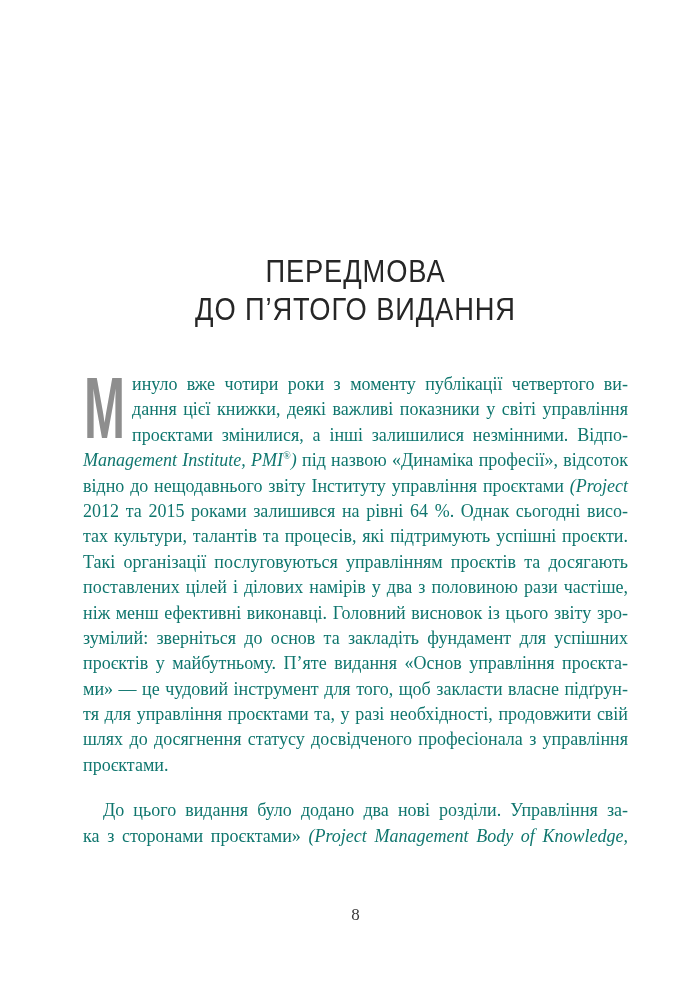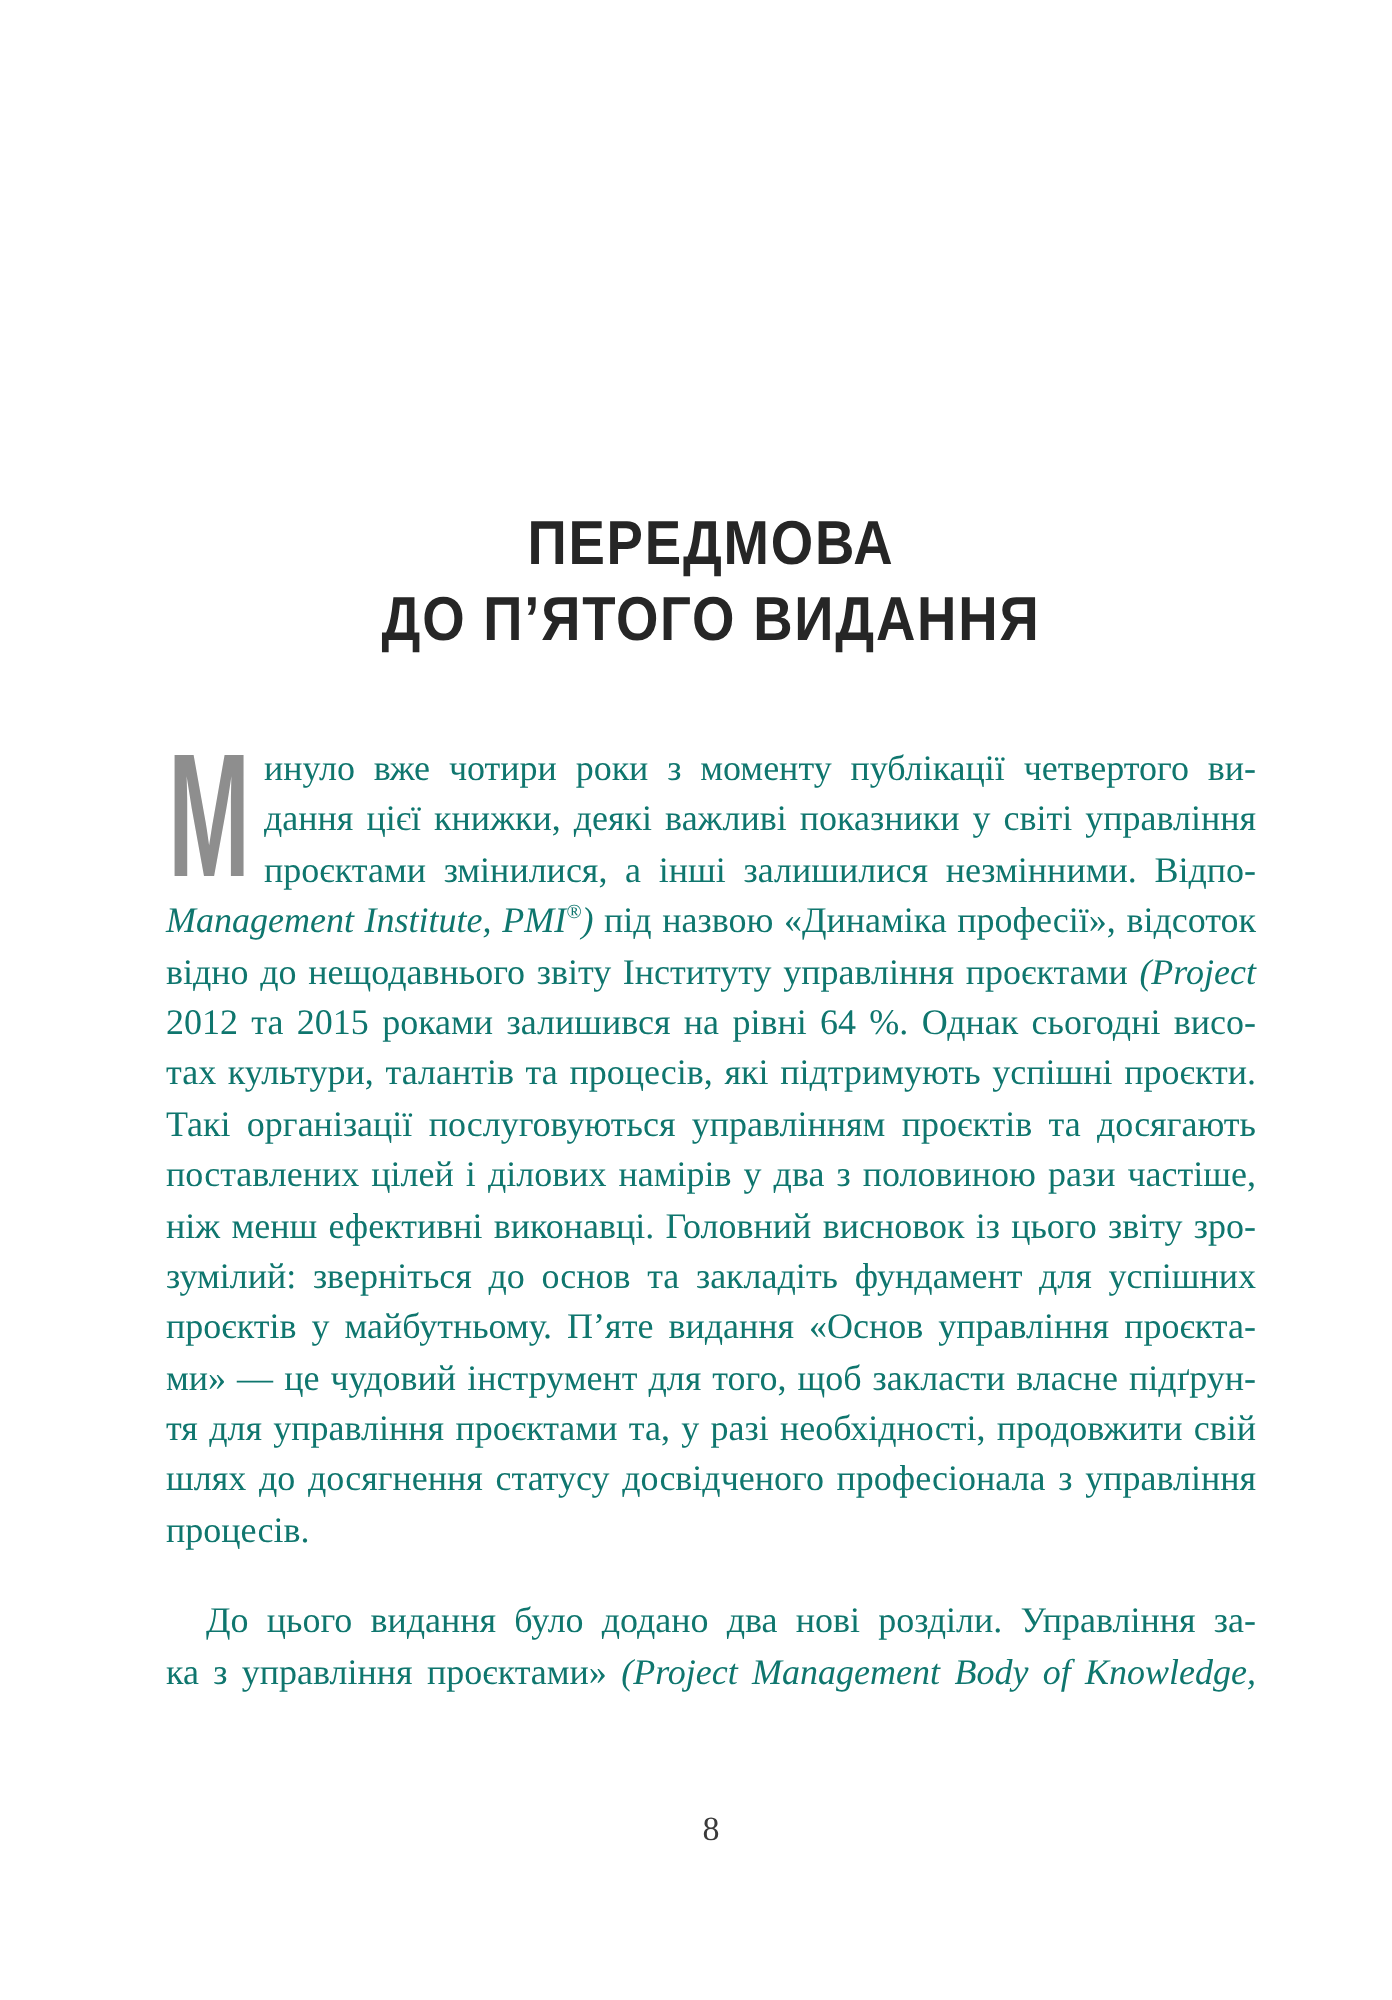--- a/index.html
+++ b/index.html
@@ -16,21 +16,21 @@
     font-family: "Liberation Serif", serif;
   }
   .heading {
     position: absolute;
     left: 83px;
     top: 253px;
     width: 545px;
     margin: 0;
     text-align: center;
     font-family: "Liberation Sans", sans-serif;
-    font-weight: bold;
+    font-weight: normal;
     font-size: 31px;
     line-height: 38px;
     color: #262626;
   }
   .hline {
     display: block;
     transform: scaleX(0.88);
     transform-origin: 50% 50%;
     letter-spacing: 1px;
     white-space: nowrap;
@@ -114,20 +114,20 @@
       <div class="line"><span>2012 та 2015 роками залишився на рівні 64 %. Однак сьогодні висо-</span></div>
       <div class="line"><span>тах культури, талантів та процесів, які підтримують успішні проєкти.</span></div>
       <div class="line"><span>Такі організації послуговуються управлінням проєктів та досягають</span></div>
       <div class="line"><span>поставлених цілей і ділових намірів у два з половиною рази частіше,</span></div>
       <div class="line"><span>ніж менш ефективні виконавці. Головний висновок із цього звіту зро-</span></div>
       <div class="line"><span>зумілий: зверніться до основ та закладіть фундамент для успішних</span></div>
       <div class="line"><span>проєктів у майбутньому. П’яте видання «Основ управління проєкта-</span></div>
       <div class="line"><span>ми» — це чудовий інструмент для того, щоб закласти власне підґрун-</span></div>
       <div class="line"><span>тя для управління проєктами та, у разі необхідності, продовжити свій</span></div>
       <div class="line"><span>шлях до досягнення статусу досвідченого професіонала з управління</span></div>
-      <div class="line noj"><span>процесів.</span></div>
+      <div class="line noj"><span>проєктами.</span></div>
       <div class="line ind"><span>До цього видання було додано два нові розділи. Управління за-</span></div>
-      <div class="line"><span>ка з управління проєктами» </span><span class="it">(Project Management Body of Knowledge,</span></div>
+      <div class="line"><span>ка з сторонами проєктами» </span><span class="it">(Project Management Body of Knowledge,</span></div>
     </div>
 
   <div class="pagenum">8</div>
 
 </div>
 
 </body></html>

